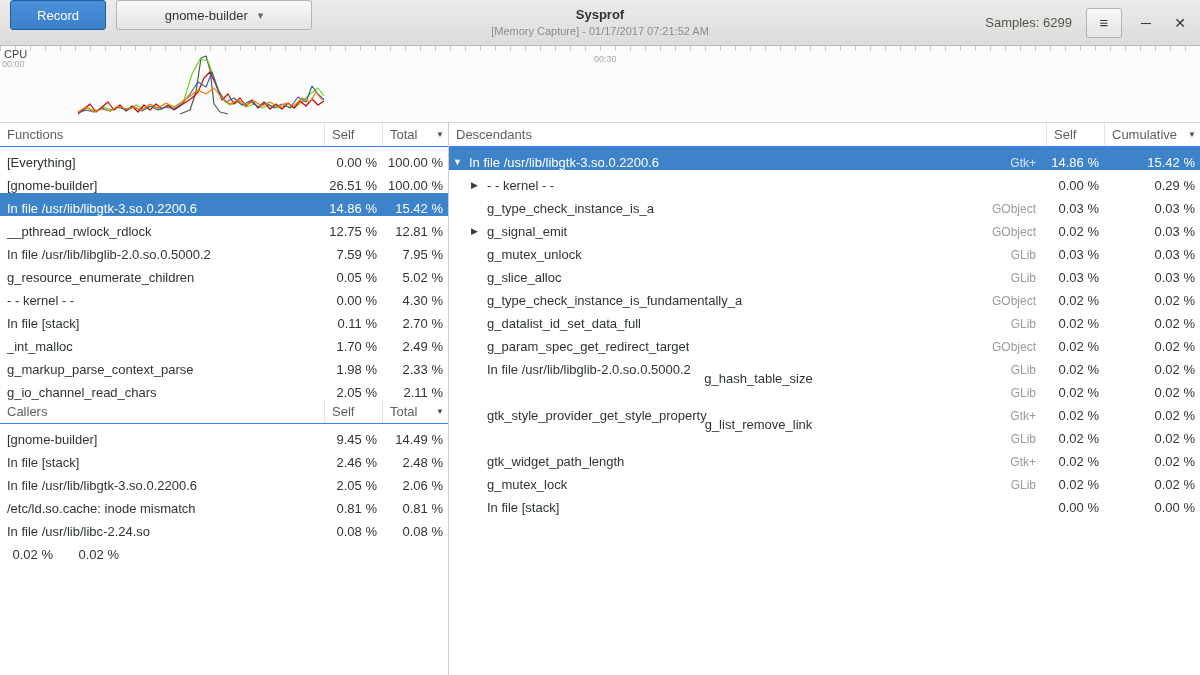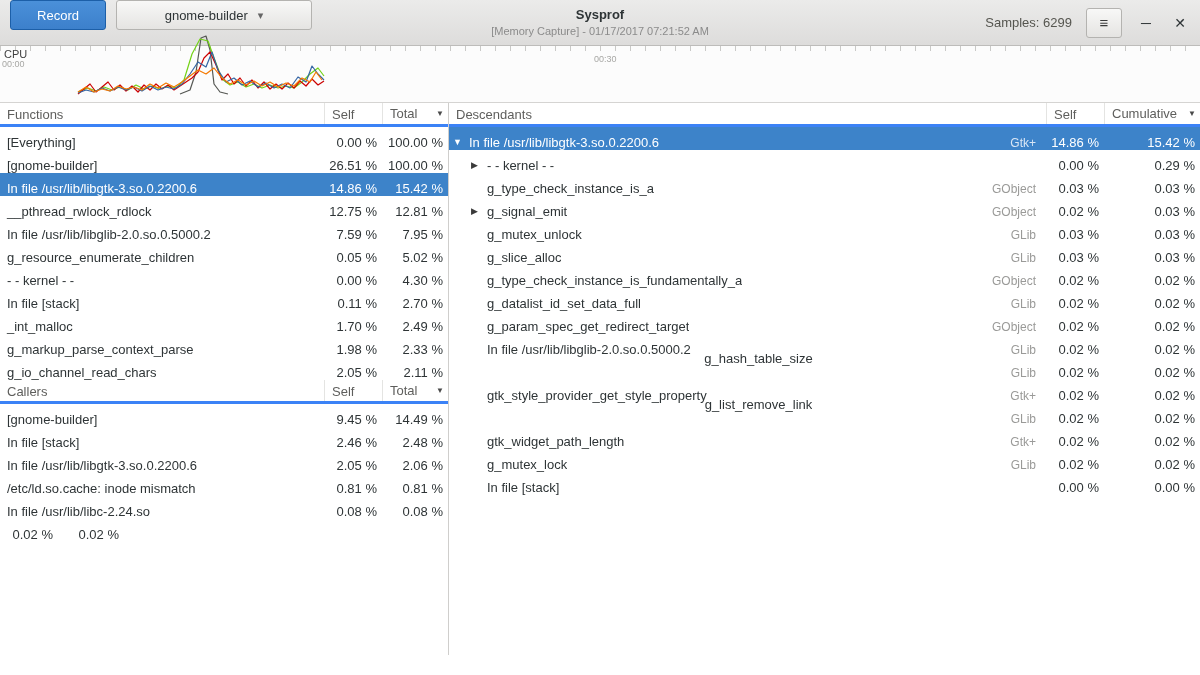--- a/index.html
+++ b/index.html
@@ -18,35 +18,35 @@
   .title-block{position:absolute;left:50%;top:7px;transform:translateX(-50%);text-align:center;line-height:1.3;pointer-events:none}
   .title{font-weight:bold;font-size:13px;color:#2e3436}
   .subtitle{font-size:11px;color:#8b8b8b}
   .right-group{margin-left:auto;display:flex;align-items:center;gap:14px}
   .samples{color:#55554f}
   .menu-btn{width:36px;height:30px;border:1px solid #b4b3b0;border-radius:3px;
     background:linear-gradient(#f8f8f7,#e5e4e2);font-size:15px;color:#3a3a3a;cursor:pointer;line-height:1}
   .win-btn{width:20px;text-align:center;color:#2e3436;font-size:14px;cursor:pointer;user-select:none}
 
   
-  .graph-area{height:57px;position:relative;background:#fcfcfc;border-bottom:1px solid #d5d4d2}
+  .graph-area{height:77px;position:relative;background:#fcfcfc;border-bottom:1px solid #d5d4d2}
   .ticks{position:absolute;top:0;left:0;right:0;height:5px;
     background:repeating-linear-gradient(to right,#c9c9c7 0,#c9c9c7 1px,transparent 1px,transparent 15px)}
   .cpu-label{position:absolute;top:2px;left:4px;font-size:11px;color:#3f3f3f}
   .time{position:absolute;font-size:9px;color:#a8a8a5}
   .t0{top:13px;left:2px}
   .t1{top:8px;left:594px}
   #cpu-svg{position:absolute;bottom:0;left:0;display:block}
 
   
   .content{display:flex;height:552px;background:#fff}
   .left-panel{width:449px;border-right:1px solid #cfcecc;display:flex;flex-direction:column;overflow:hidden}
   .right-panel{flex:1;display:flex;flex-direction:column;overflow:hidden}
 
-  .thead{height:24px;display:flex;align-items:stretch;background:#fff;border-bottom:3px solid #3b82f6;
+  .thead{height:24px;display:flex;align-items:stretch;background:#fff;border-bottom:1px solid #3b82f6;
     color:#5e5e5c;flex:none}
   .h-name{flex:1;padding-left:7px;line-height:23px;overflow:hidden;white-space:nowrap}
   .h-self{width:58px;border-left:1px solid #e4e4e2;padding-left:7px;line-height:23px}
   .h-sorted{border-left:1px solid #e4e4e2;padding-left:7px;line-height:23px;
     display:flex;align-items:center;justify-content:space-between;padding-right:4px}
   .h-total{width:66px}
   .h-cum{width:96px}
   .sort{font-size:8px;color:#4a4a4a;line-height:1}
 
   .trow{height:23px;display:flex;align-items:flex-end;flex:none;cursor:default}

